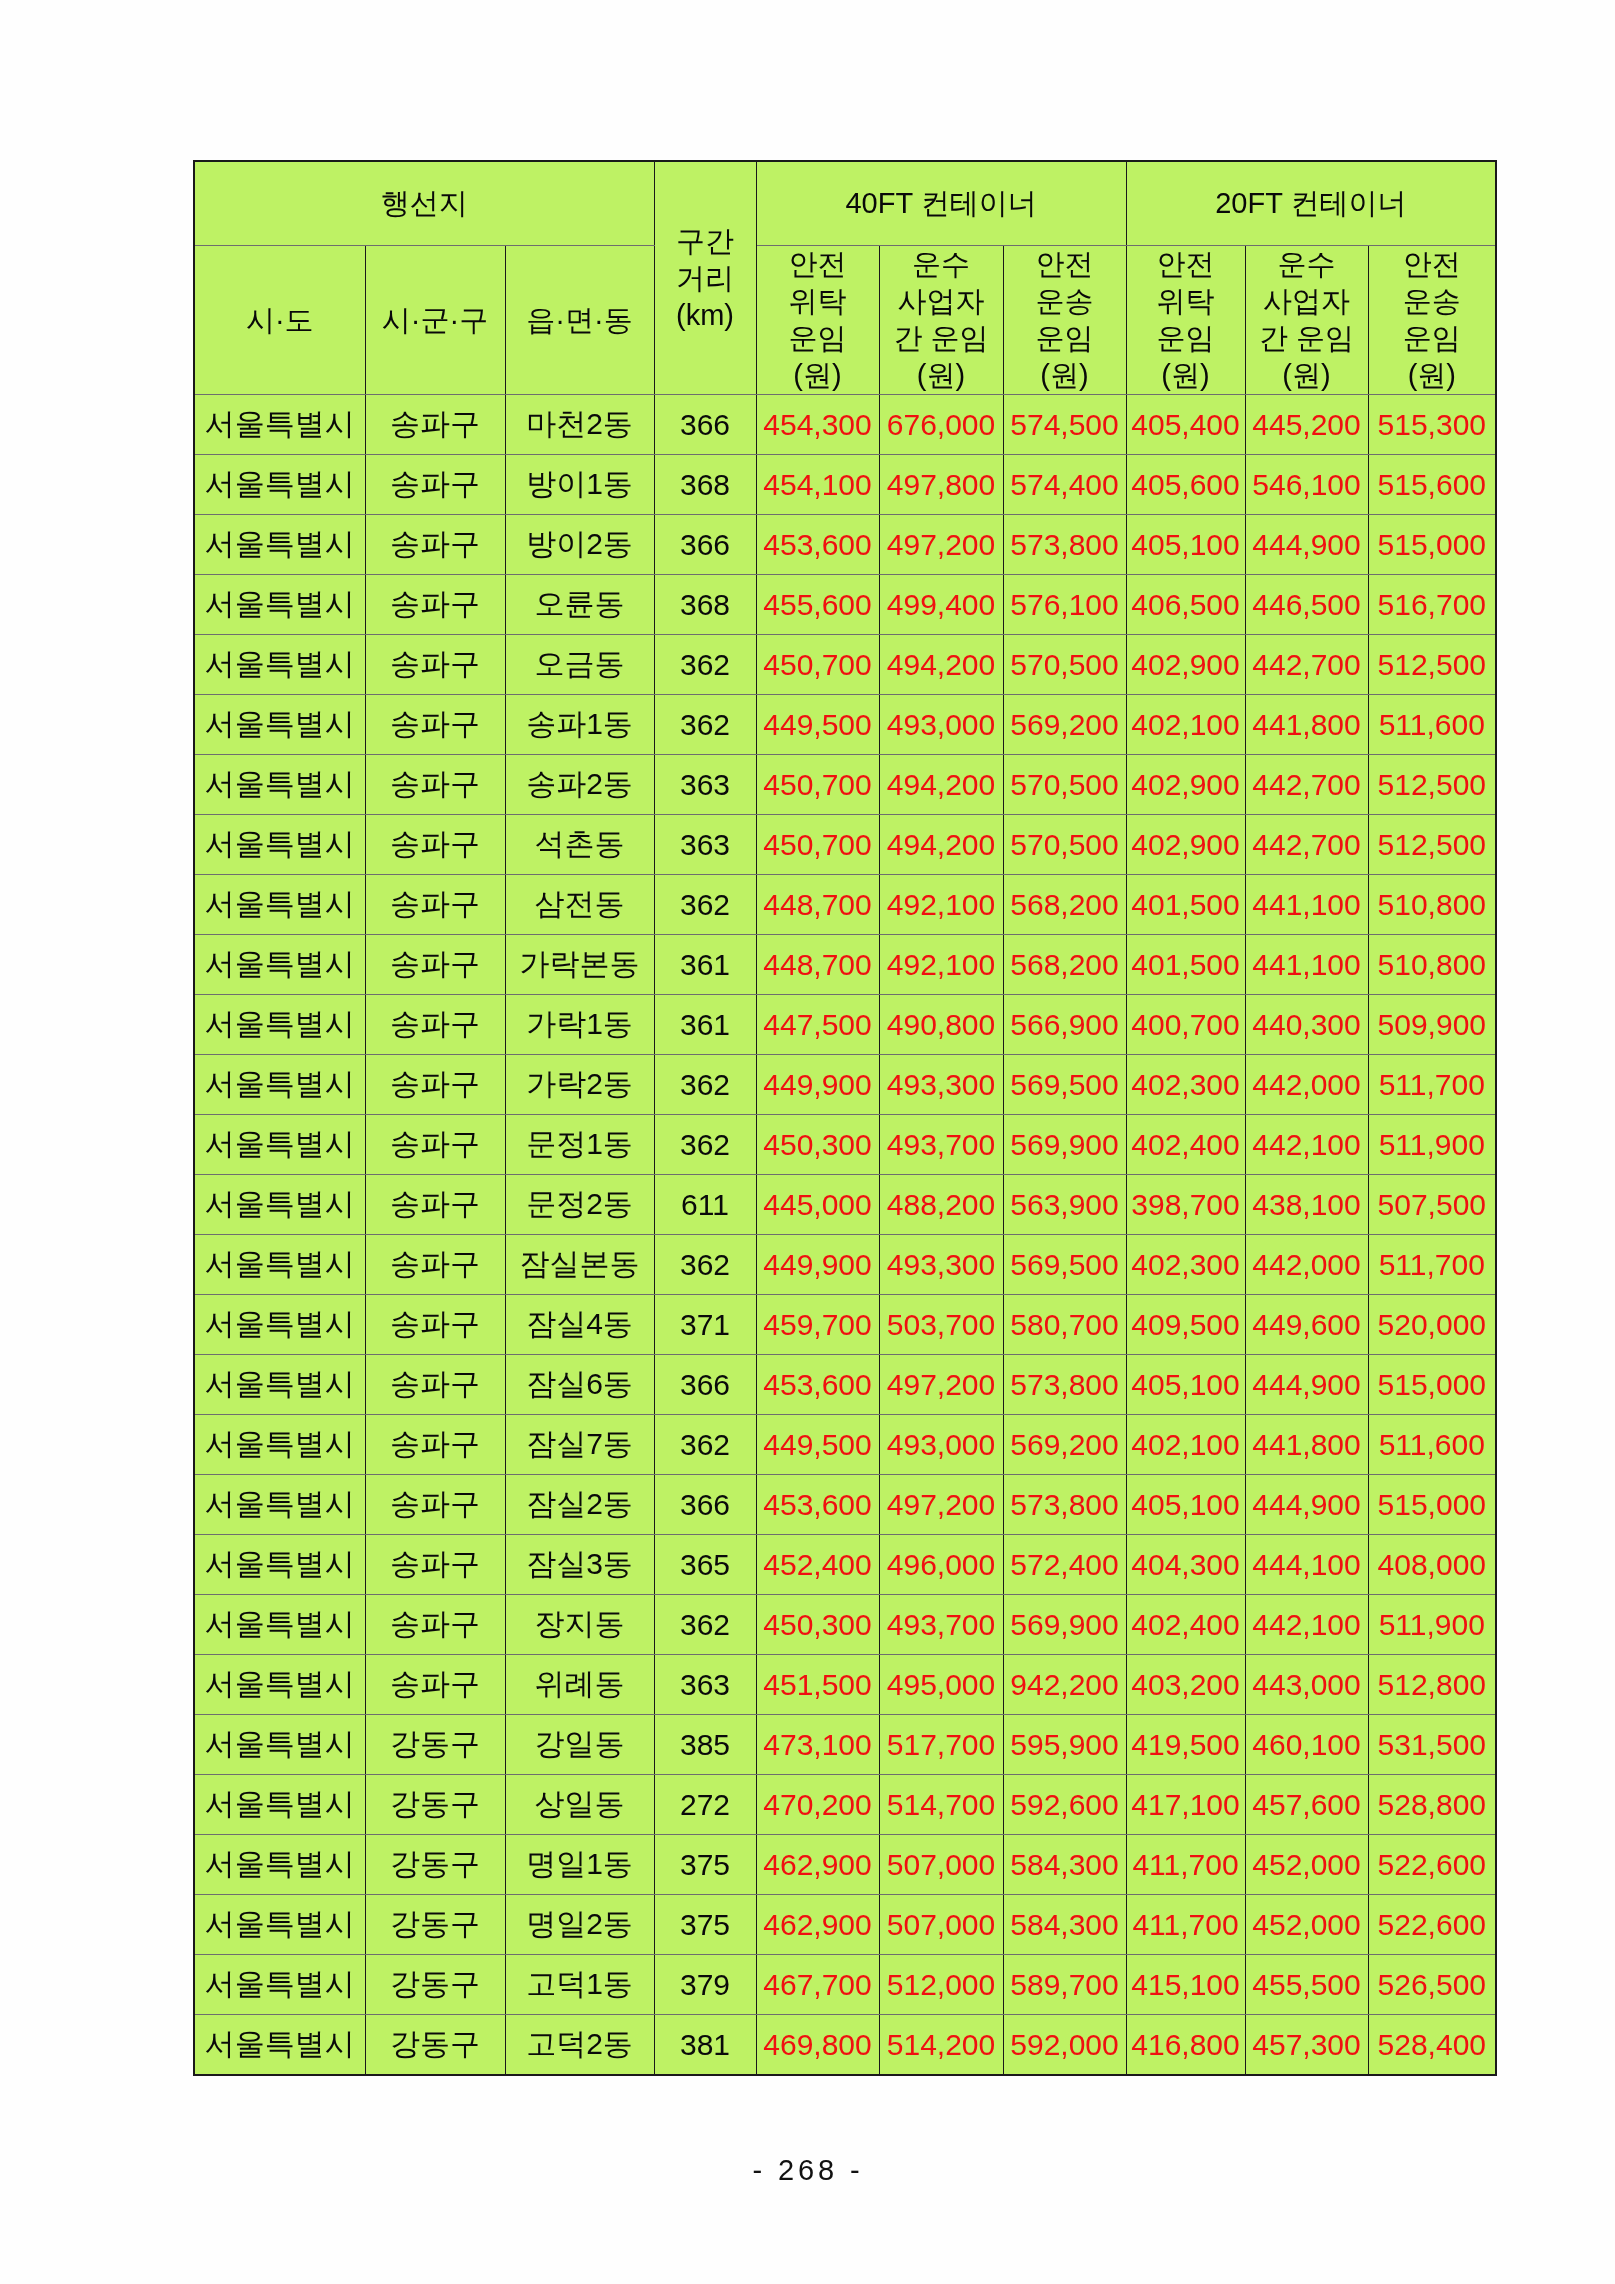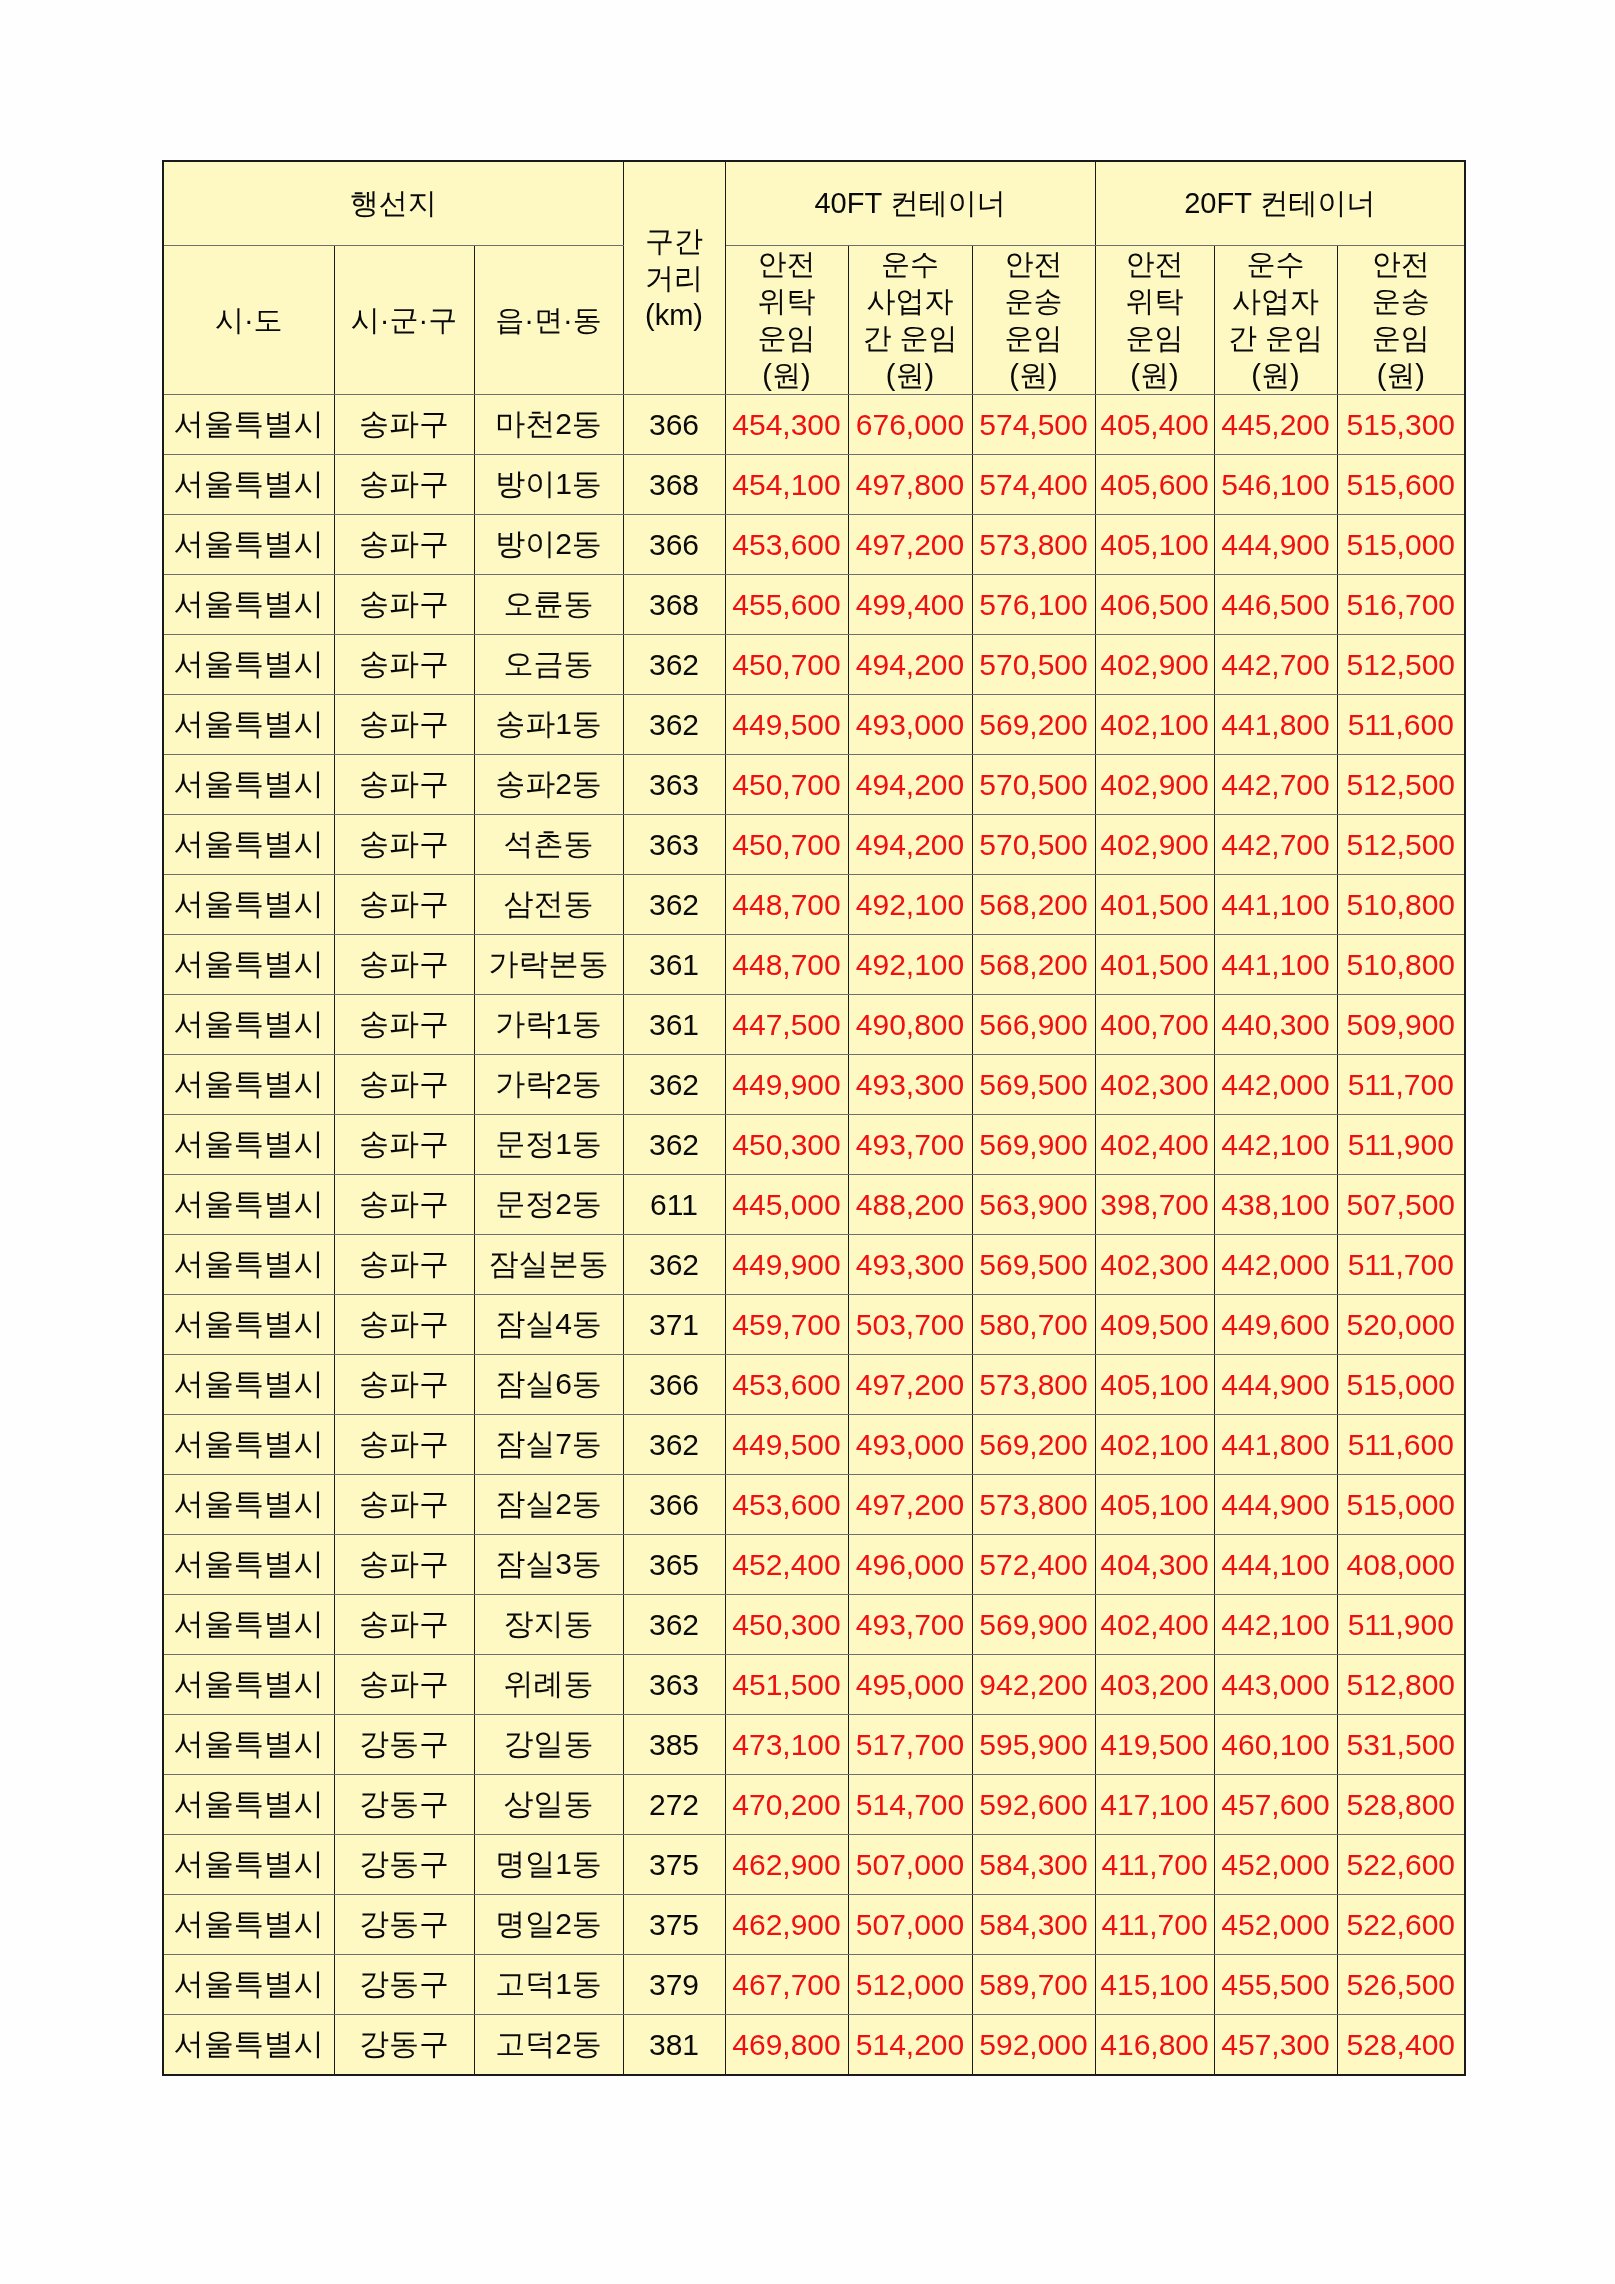--- a/index.html
+++ b/index.html
@@ -18,21 +18,22 @@
   .table-wrap {
     position: absolute;
     left: 162px;
     top: 160px;
     width: 1304px;
   }
   table.rate-table {
     border-collapse: collapse;
     table-layout: fixed;
     width: 1304px;
-    background: #fef9c3;
+    background: #bef264;
+    margin-left: 31px;
   }
   table.rate-table th,
   table.rate-table td {
     padding: 0;
     text-align: center;
     vertical-align: middle;
     overflow: hidden;
   }
   
   table.rate-table { border: 2px solid #1a1a1a; }
@@ -469,15 +470,16 @@
             <td class="val">514,200</td>
             <td class="val">592,000</td>
             <td class="val">416,800</td>
             <td class="val">457,300</td>
             <td class="val">528,400</td>
           </tr>
         </tbody>
     </table>
   </div>
 
+  <div class="footer">- 268 -</div>
 
 </div>
 
 
 </body></html>

